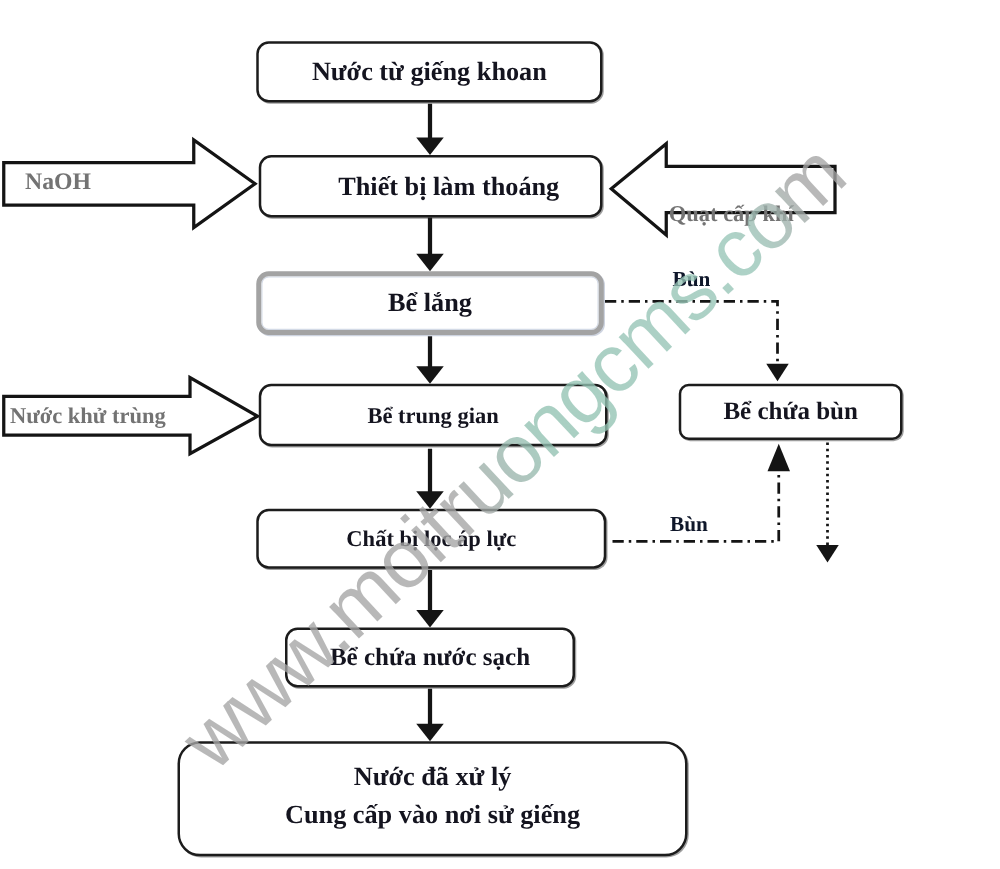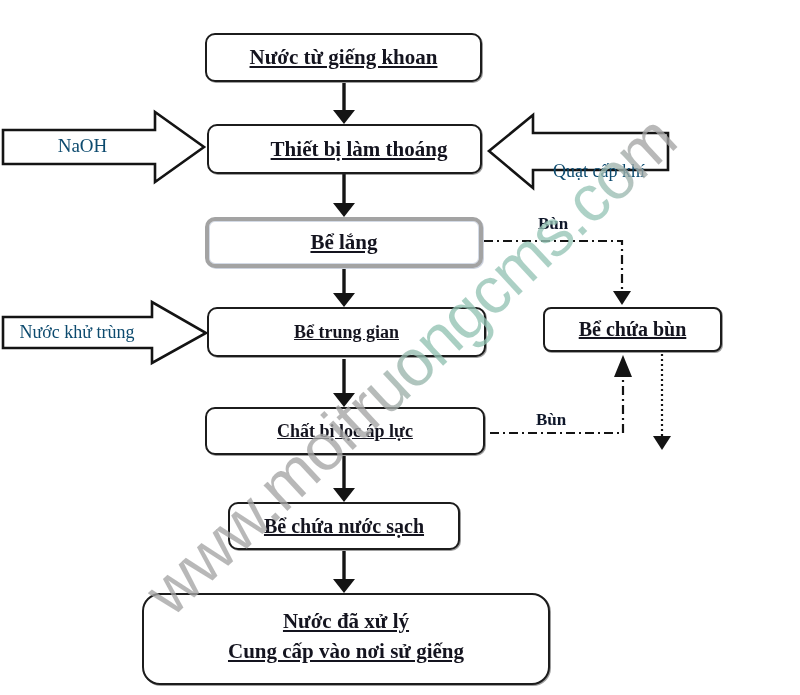--- a/index.html
+++ b/index.html
@@ -17,40 +17,38 @@
     box-sizing:border-box;
     background:#ffffff;
     border:2.5px solid #1c1c1c;
     border-radius:10px;
     display:flex;align-items:center;justify-content:center;
     text-align:center;
     font-weight:bold;
     color:#14141f;
     z-index:2;
     box-shadow:1px 1px 0 rgba(40,40,40,0.45);
-    text-decoration:underline;
   }
   .node-settling{
     border:4px solid #a3a3a3;
     box-shadow:inset 0 0 0 1px rgba(128,149,184,0.35), 1px 1px 0 rgba(90,110,150,0.3);
     text-align:right;
   }
   .node-final{
     border-radius:18px;
     flex-direction:column;
     justify-content:flex-start;
     padding-top:11px;
     line-height:1.45;
   }
   .arrow-label{
     position:absolute;
-    font-weight:normal;
-    color:#0c4a6e;
+    font-weight:bold;
+    color:#737373;
     z-index:3;
-    text-align:center;
     white-space:nowrap;
   }
   .bun-label{
     position:absolute;
     font-weight:bold;
     font-size:17px;
     color:#0f172a;
     z-index:3;
   }
   .watermark{

